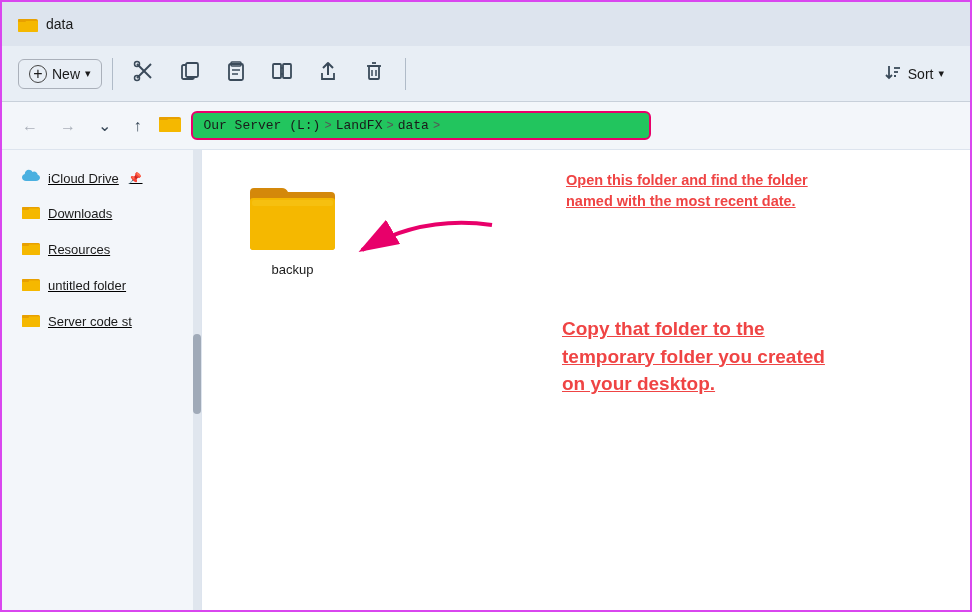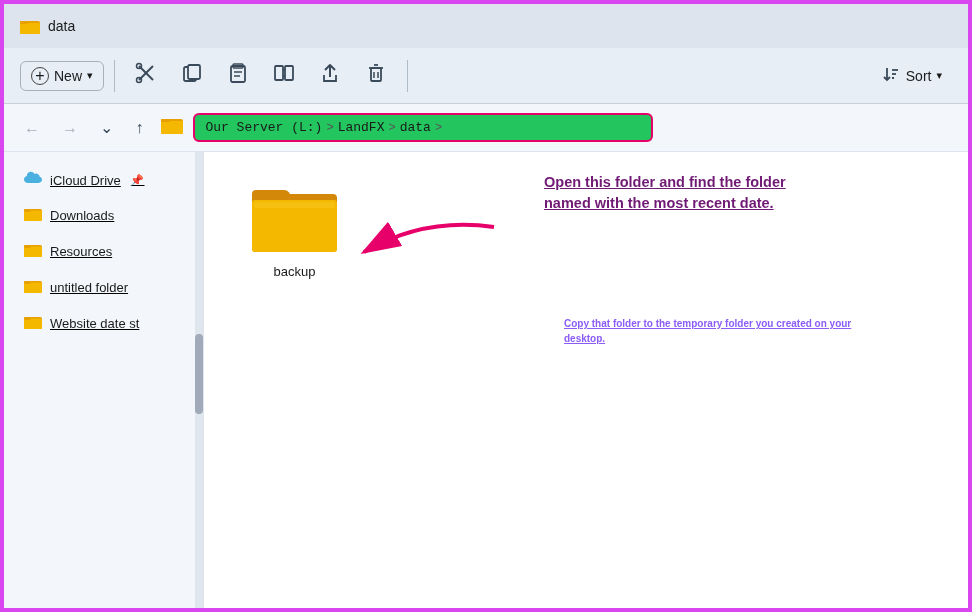--- a/index.html
+++ b/index.html
@@ -9,21 +9,21 @@
       background: #f0f4f8;
       width: 972px;
       height: 612px;
       overflow: hidden;
     }
 
     .window {
       width: 972px;
       height: 612px;
       background: #f3f6fa;
-      border: 4px solid #d946ef;
+      border: 2px solid #d946ef;
       display: flex;
       flex-direction: column;
     }
 
     
     .title-bar {
       background: #dde4ee;
       padding: 8px 16px;
       display: flex;
       align-items: center;
@@ -403,21 +403,21 @@
       </div>
 
       <div class="sidebar-item">
         <span class="sidebar-item-icon folder">
           <svg width="18" height="15" viewBox="0 0 18 15">
             <rect x="0" y="3" width="18" height="12" rx="1.5" fill="#e8a000"></rect>
             <rect x="0" y="4.5" width="18" height="10.5" rx="1" fill="#f5b800"></rect>
             <rect x="0" y="3" width="7" height="3" rx="1" fill="#e8a000"></rect>
           </svg>
         </span>
-        <span>Website date st</span>
+        <span>Server code st</span>
       </div>
 
       <div class="scrollbar-track">
         <div class="scrollbar-thumb"></div>
       </div>
     </div>
 
     <div class="file-area">
 
       <div class="folder-item" style="position:absolute; top:20px; left:40px;">
@@ -438,20 +438,20 @@
 
       <svg style="position:absolute; top:55px; left:140px;" width="160" height="60" viewBox="0 0 160 60">
         <defs>
           <marker id="arrowhead" markerWidth="10" markerHeight="7" refX="9" refY="3.5" orient="auto">
             <polygon points="0 0, 10 3.5, 0 7" fill="#e8006a"></polygon>
           </marker>
         </defs>
         <path d="M 150 20 Q 80 10 20 45" stroke="#e8006a" stroke-width="4" fill="none" marker-end="url(#arrowhead)"></path>
       </svg>
 
-      <div style="position:absolute; top:20px; left:340px; width:290px; font-size:14.5px; font-weight:bold; color:#701a75; text-decoration:underline; font-family:Arial,sans-serif; line-height:1.45;">Open this folder and  find the folder named with the most recent date.</div>
-
-      <div style="position:absolute; top:165px; left:360px; width:290px; font-size:10px; font-weight:bold; color:#8b5cf6; text-decoration:underline; font-family:Arial,sans-serif; line-height:1.45;">Copy that folder to the temporary folder you created on your desktop.</div>
+      <div style="position:absolute; top:20px; left:364px; width:290px; font-size:14.5px; font-weight:bold; color:#ef4444; text-decoration:underline; font-family:Arial,sans-serif; line-height:1.45;">Open this folder and  find the folder named with the most recent date.</div>
+
+      <div style="position:absolute; top:165px; left:360px; width:290px; font-size:19px; font-weight:bold; color:#ef4444; text-decoration:underline; font-family:Arial,sans-serif; line-height:1.45;">Copy that folder to the temporary folder you created on your desktop.</div>
 
     </div>
 
   </div>
 </div>
 
 </body></html>

